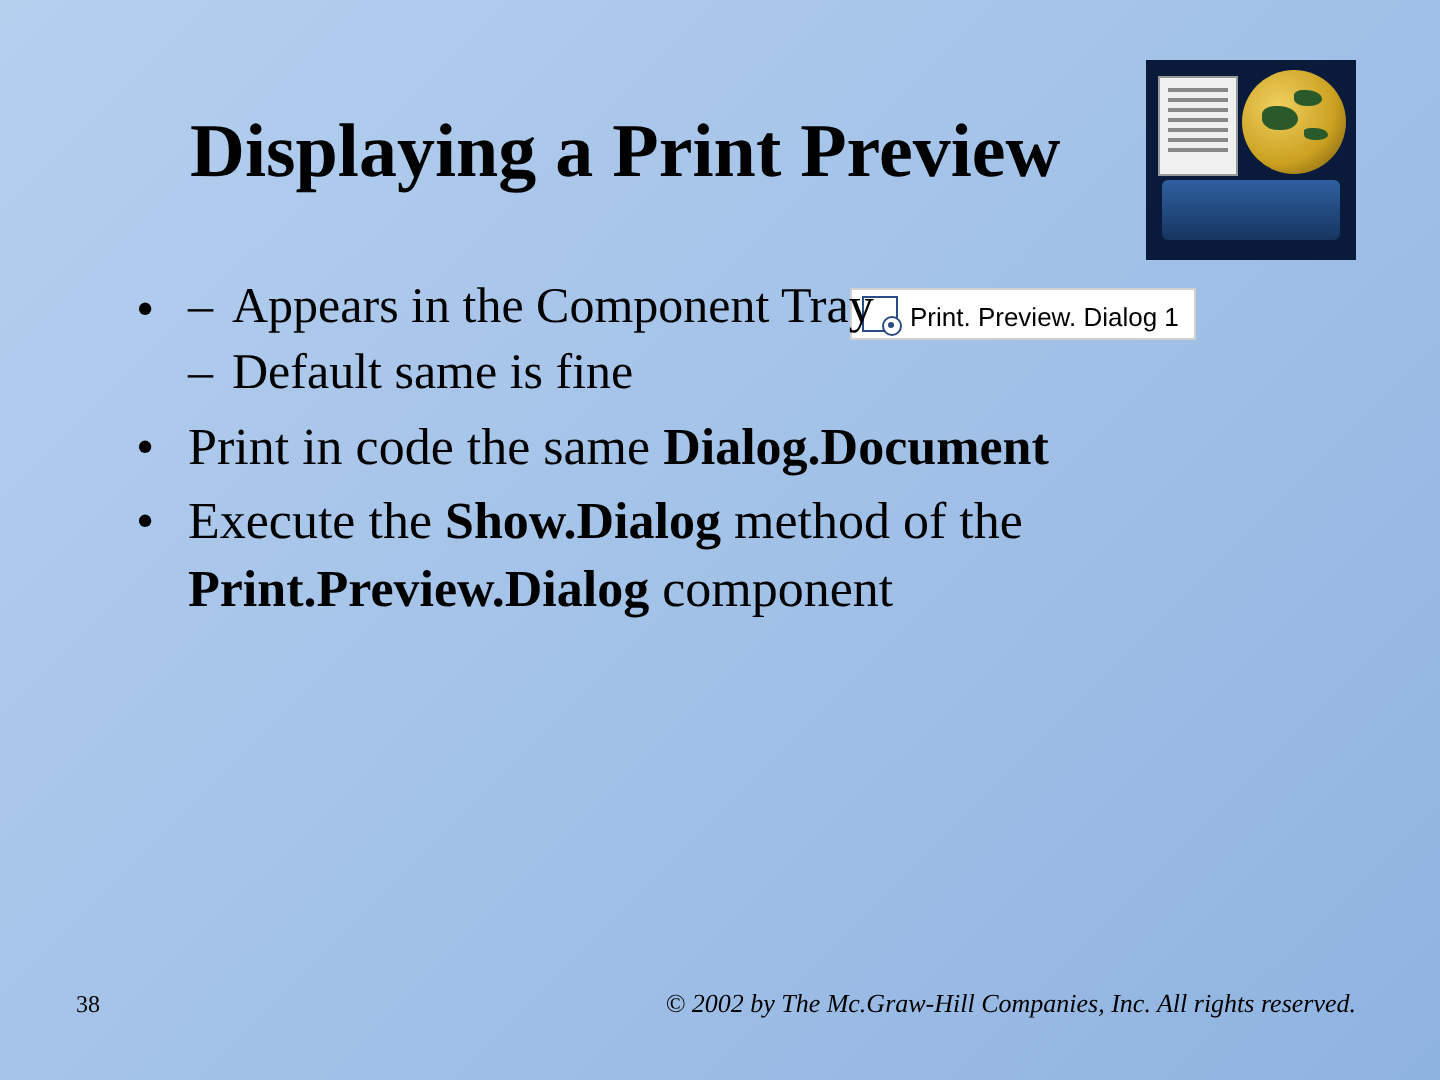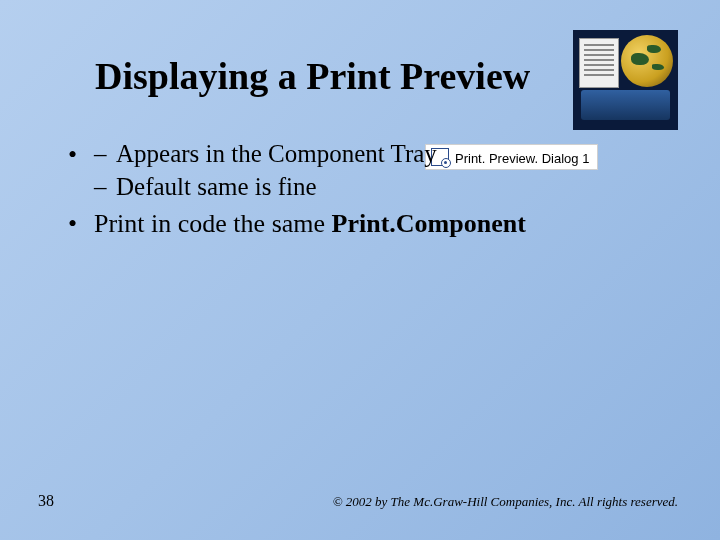--- a/index.html
+++ b/index.html
@@ -128,21 +128,21 @@
     padding-left:22px;
   }
   .sub li::before{
     content:"\2013";
     position:absolute;
     left:0;top:0;
   }
   .page-num{
     position:absolute;
     left:38px;bottom:30px;
-    font-size:16px;
+    font-size:12px;
   }
   .copyright{
     position:absolute;
     right:42px;bottom:30px;
     font-size:13px;
     font-style:italic;
   }
   .bold-inline{font-weight:bold}
 </style>
 </head>
@@ -164,20 +164,28 @@
 <div class="content">
   <ul>
     <li class="bullet">
       <ul class="sub">
         <li>Appears in the Component Tray</li>
         <li>Default same is fine</li>
       </ul>
     </li>
     <li class="bullet">
       <p class="bullet-row">
-        <span>Print in code the same </span><span class="bold-inline">Print.Component</span>
+        <span>Print in code the same </span><span class="bold-inline">Dialog.Document</span>
+      </p>
+    </li>
+    <li class="bullet">
+      <p class="bullet-row">
+        <span>Execute the </span><span class="bold-inline">Show.Dialog</span><span> method of the</span>
+      </p>
+      <p class="bullet-row">
+        <span class="bold-inline">Print.Preview.Dialog</span><span> component</span>
       </p>
     </li>
   </ul>
 </div>
 
 <div class="page-num">38</div>
 <div class="copyright">© 2002 by The Mc.Graw-Hill Companies, Inc. All rights reserved.</div>
 
 </body></html>

